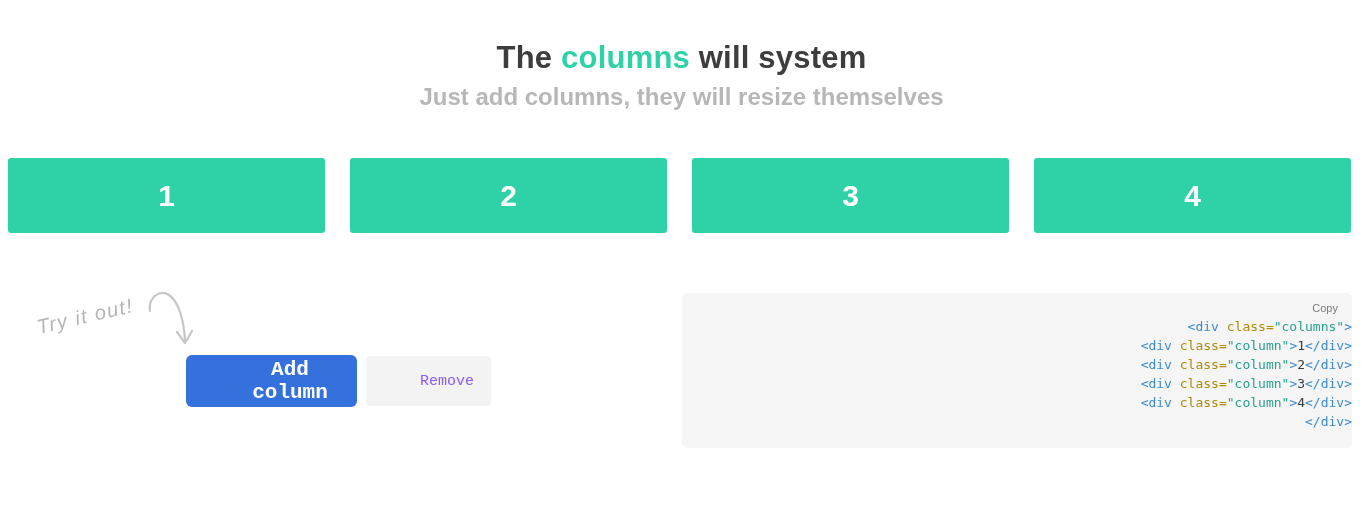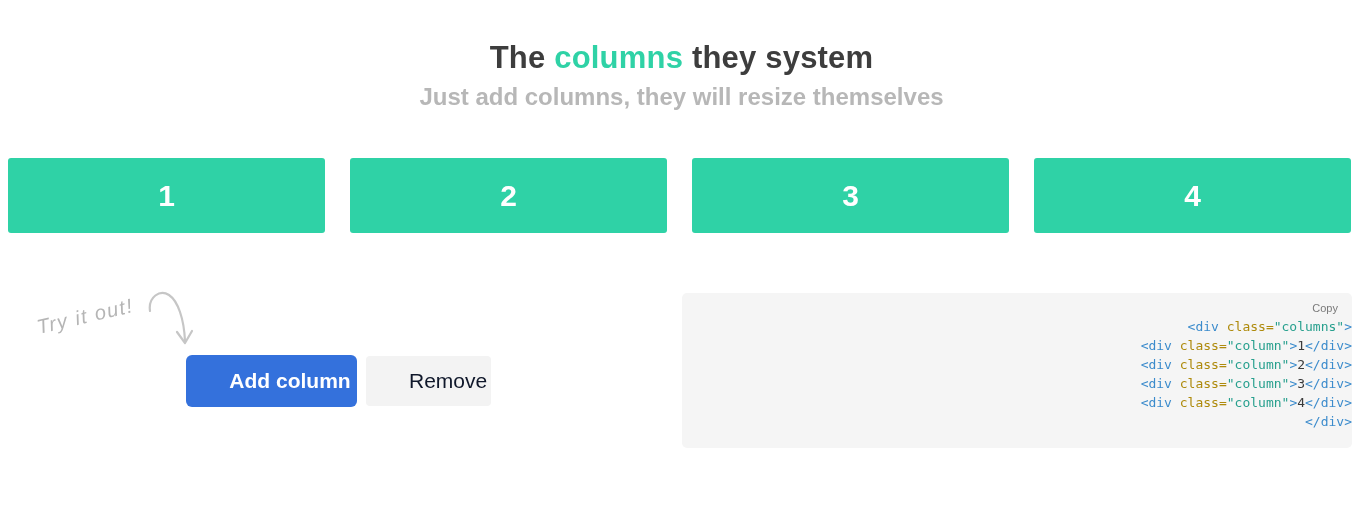--- a/index.html
+++ b/index.html
@@ -78,42 +78,42 @@
     position: absolute;
     left: 142px;
     top: 289px;
   }
 
   
   .btn {
     position: absolute;
     border: none;
     cursor: pointer;
-    font-family: Liberation Sans, sans-serif;
+    font-family: Liberation Mono, monospace;
     padding-left: 43px;
   }
   .btn-add {
     left: 186px;
     top: 355px;
     width: 171px;
     height: 52px;
     background: #3471dc;
     color: #ffffff;
     font-size: 21px;
     font-weight: 700;
     border-radius: 6px;
   }
   .btn-remove {
     left: 366px;
     top: 356px;
     width: 125px;
     height: 50px;
     background: #f3f3f3;
-    color: #0f172a;
-    font-size: 21px;
+    color: #8b5cf6;
+    font-size: 15px;
     font-weight: 400;
     border-radius: 4px;
   }
 
   
   .code-block {
     position: absolute;
     left: 682px;
     top: 293px;
     width: 670px;
@@ -137,21 +137,21 @@
     font-size: 13px;
     line-height: 19px;
     white-space: pre;
   }
 </style>
 </head>
 <body>
 
 <div class="page">
 
-  <h1 class="title"><span>The </span><span class="hl">columns</span><span> they system</span></h1>
+  <h1 class="title"><span>The </span><span class="hl">columns</span><span> will system</span></h1>
 
   <p class="subtitle">Just add columns, they will resize themselves</p>
 
   <div class="columns-row">
       <div class="grid-column">1</div>
       <div class="grid-column">2</div>
       <div class="grid-column">3</div>
       <div class="grid-column">4</div>
     </div>
 

